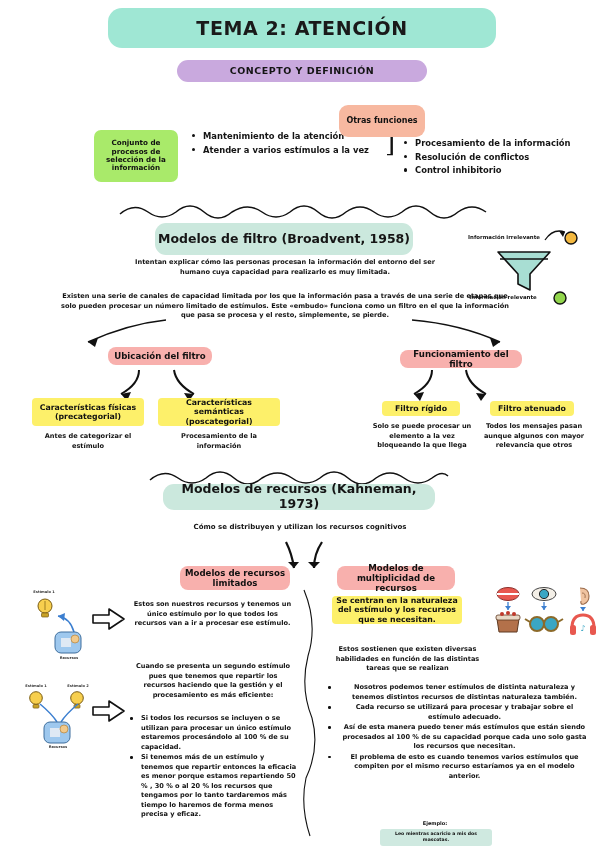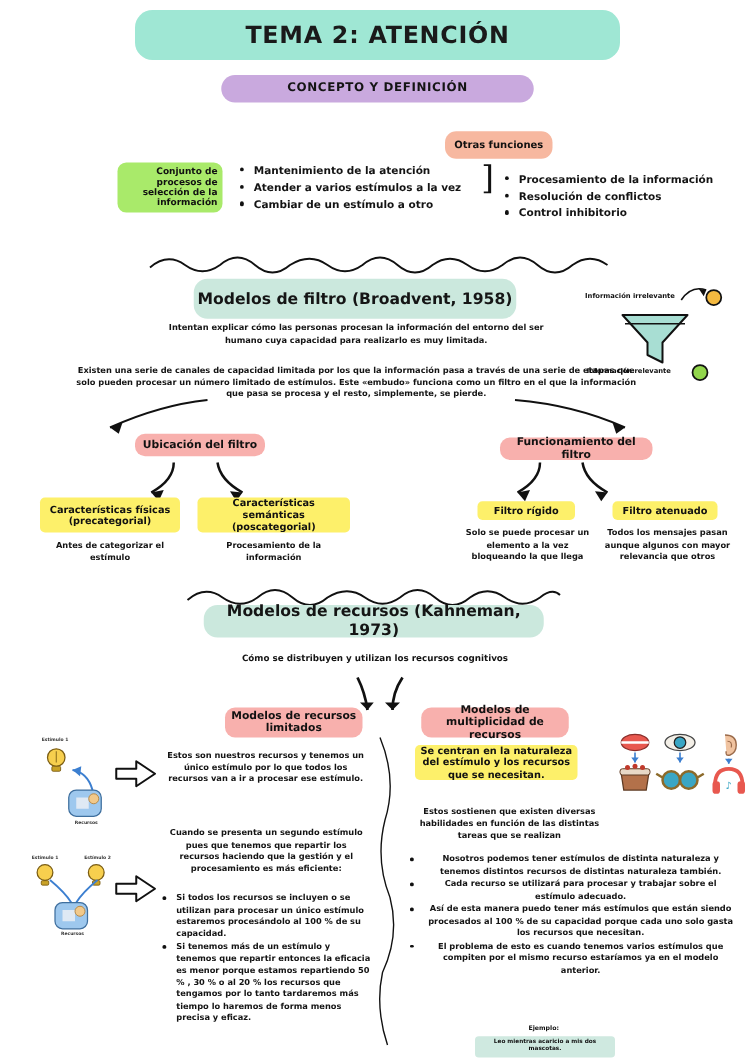--- a/index.html
+++ b/index.html
@@ -153,31 +153,30 @@
 </head>
 <body>
 
 <div class="page">
 
   <div class="pill title-banner" style="left:108px; top:8px; width:388px; height:40px;">TEMA 2: ATENCIÓN</div>
 
   <div class="pill lav" style="left:177px; top:60px; width:250px; height:22px;">CONCEPTO Y DEFINICIÓN</div>
 
 
-  <div class="pill green" style="left:94px; top:130px; width:84px; height:40px;text-align:right;">Conjunto de procesos de selección de la información</div>
+  <div class="pill green" style="left:94px; top:130px; width:84px; height:52px;">Conjunto de procesos de selección de la información</div>
 
   <ul class="bul" style="left:192px; top:130px; width:190px;">
     <li>Mantenimiento de la atención</li>
     <li>Atender a varios estímulos a la vez</li>
-    <li>Cambiar de un estímulo a otro</li>
   </ul>
 
   <div class="bracket" style="left:385px; top:128px;">]</div>
 
-  <div class="pill salmon" style="left:356px; top:105px; width:86px; height:22px; font-size:8px;">Otras funciones</div>
+  <div class="pill salmon" style="left:339px; top:105px; width:86px; height:32px; font-size:8px;">Otras funciones</div>
 
   <ul class="bul" style="left:404px; top:137px; width:190px;">
     <li>Procesamiento de la información</li>
     <li>Resolución de conflictos</li>
     <li>Control inhibitorio</li>
   </ul>
 
   <svg style="left:120px; top:200px;" width="370" height="22">
     <path d="M0,14 Q14,2 28,12 T56,12 Q70,0 84,12 T112,12 Q128,2 142,12 T170,12 Q184,0 198,12 T226,12 Q240,2 254,12 T282,12 Q296,0 310,12 T338,12 Q352,2 366,12" fill="none" stroke="#111" stroke-width="1.5"></path>
   </svg>

